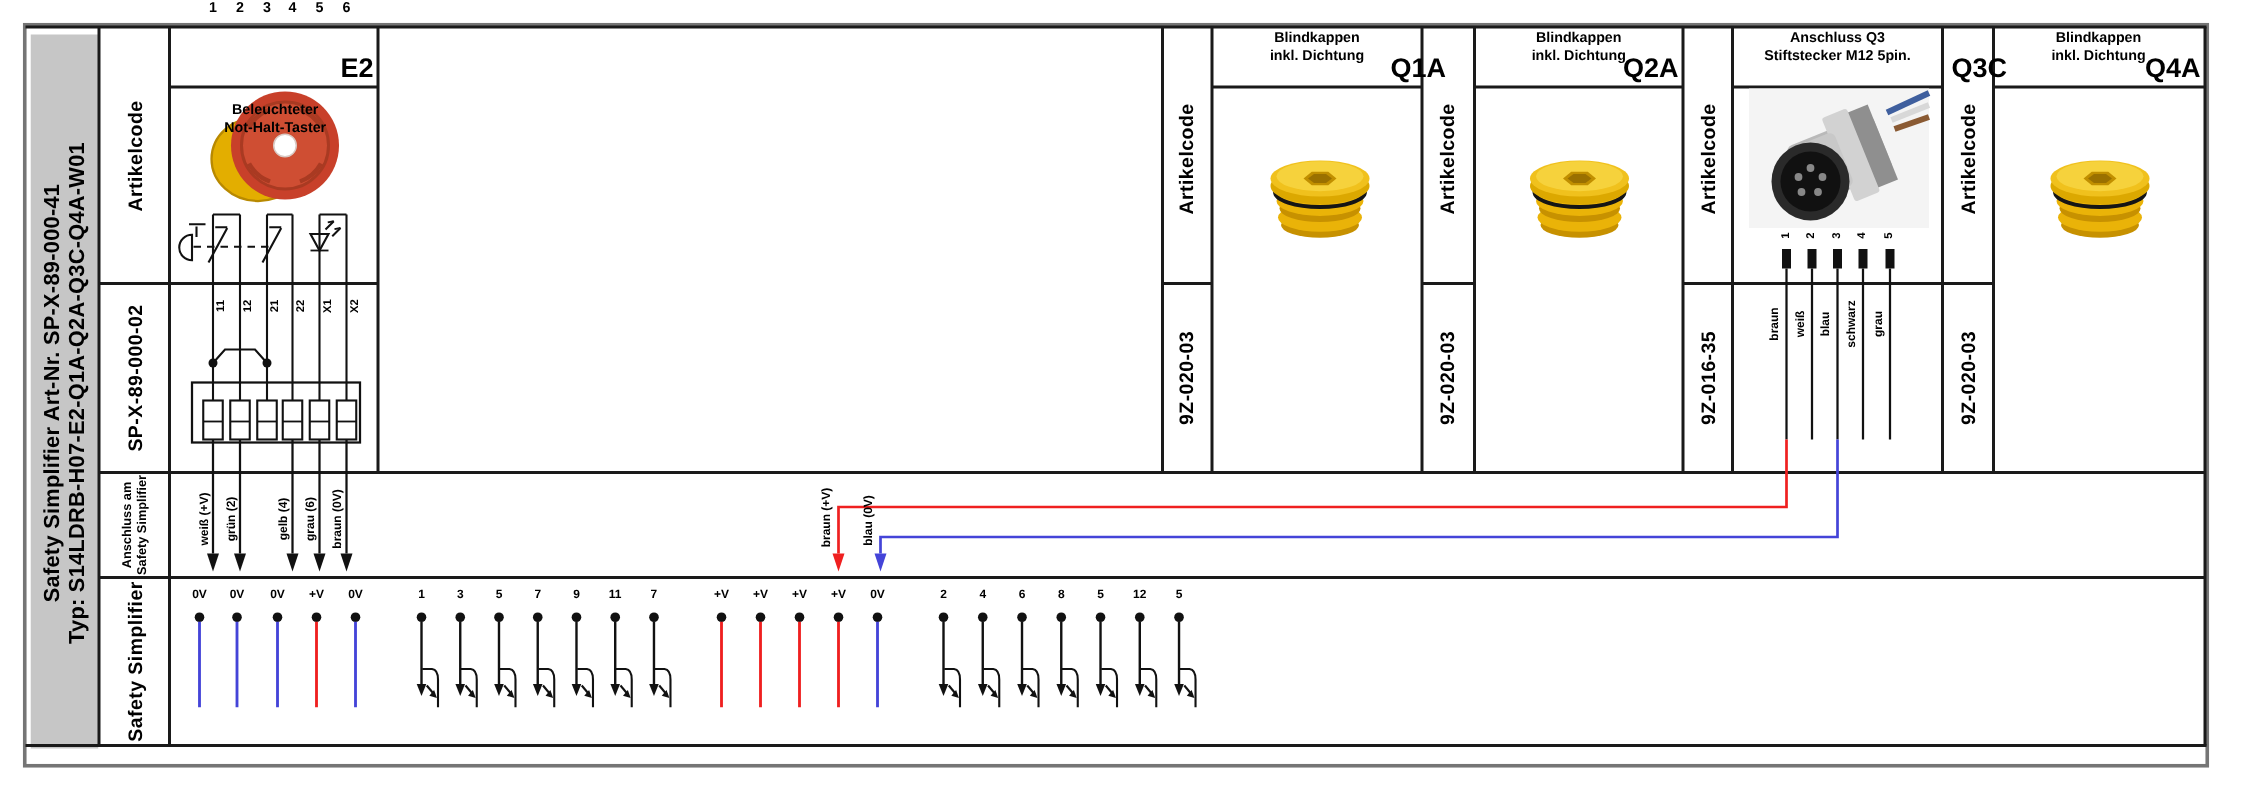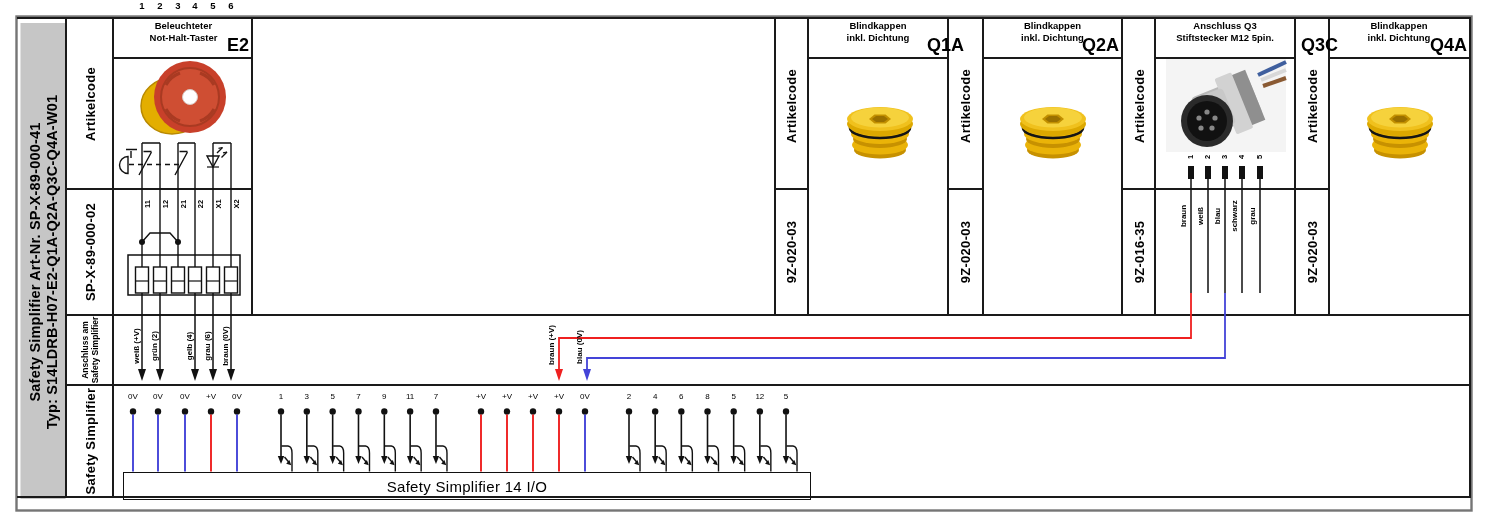--- a/index.html
+++ b/index.html
@@ -8,21 +8,21 @@
   #overlay{position:absolute;left:0;top:0;}
   .rot{position:absolute;transform:translate(-50%,-50%) rotate(-90deg);white-space:nowrap;font-weight:bold;}
   .rot2{position:absolute;transform:translate(-50%,-50%) rotate(-90deg);text-align:center;font-weight:bold;}
   .f7{font-size:7.5px;}
   .f8{font-size:8px;}
   .f9{font-size:8.5px;line-height:9.5px;}
   .f13{font-size:13px;letter-spacing:.3px;}
   .f14{font-size:14.5px;line-height:17px;letter-spacing:.2px;}
   .hdr-title{position:absolute;text-align:center;font-weight:bold;font-size:9.5px;line-height:11.5px;top:20px;}
   .hdr-code{position:absolute;text-align:right;font-weight:bold;font-size:18px;top:35px;}
-  .tlabel{position:absolute;transform:translate(-50%,-50%);font-size:8px;font-weight:normal;white-space:nowrap;}
+  .tlabel{position:absolute;transform:translate(-50%,-50%);font-size:8px;font-weight:bold;white-space:nowrap;}
   .blocknum{position:absolute;width:13px;text-align:center;font-size:9.5px;font-weight:bold;transform:translateX(-50%);top:268px;}
   .boxlabel{position:absolute;left:123px;top:472px;width:686px;height:26px;display:flex;align-items:center;justify-content:center;
             font-size:15px;letter-spacing:.3px;}
 </style>
 </head>
 <body>
 
 <div id="stage">
 
   <svg id="overlay" width="1500" height="530">
@@ -295,21 +295,21 @@
   </div>
 
   <div class="rot f13" style="left:90px;top:104px;">Artikelcode</div>
   <div class="rot f13" style="left:90px;top:252px;">SP-X-89-000-02</div>
   <div class="rot2 f9" style="left:90px;top:350px;">
     <div>Anschluss am</div>
     <div>Safety Simplifier</div>
   </div>
   <div class="rot f13" style="left:90px;top:441px;">Safety Simplifier</div>
 
-  <div class="hdr-title" style="left:115px;width:137px;">
+  <div class="hdr-title" style="left:115px;width:137px;margin-top:48px;">
     <div>Beleuchteter</div>
     <div>Not-Halt-Taster</div>
   </div>
   <div class="hdr-code" style="left:183px;width:66px;">E2</div>
 
   <div class="rot f13" style="left:791px;top:106px;">Artikelcode</div>
   <div class="rot f13" style="left:791px;top:252px;">9Z-020-03</div>
   <div class="hdr-title" style="left:810px;width:136px;">
     <div>Blindkappen</div>
     <div>inkl. Dichtung</div>
@@ -336,23 +336,20 @@
   <div class="rot f13" style="left:1312px;top:252px;">9Z-020-03</div>
   <div class="hdr-title" style="left:1331px;width:136px;">
     <div>Blindkappen</div>
     <div>inkl. Dichtung</div>
   </div>
   <div class="hdr-code" style="left:1401px;width:66px;">Q4A</div>
 
   <div class="rot f8" style="left:551px;top:345px;">braun (+V)</div>
   <div class="rot f8" style="left:579px;top:347px;">blau (0V)</div>
 
-  <div class="boxlabel" style="border:1.7px solid #111;">
-    <span>Safety Simplifier 14 I/O</span>
-  </div>
 
 <div class="rot f7" style="left: 146.5px; top: 204px;">11</div>
     <div class="rot f7" style="left: 164.5px; top: 204px;">12</div>
     <div class="rot f7" style="left: 182.5px; top: 204px;">21</div>
     <div class="rot f7" style="left: 199.5px; top: 204px;">22</div>
     <div class="rot f7" style="left: 217.5px; top: 204px;">X1</div>
     <div class="rot f7" style="left: 235.5px; top: 204px;">X2</div>
     <div class="blocknum" style="left: 142px; top: 0px;">1</div>
     <div class="blocknum" style="left: 160px; top: 0px;">2</div>
     <div class="blocknum" style="left: 178px; top: 0px;">3</div>

